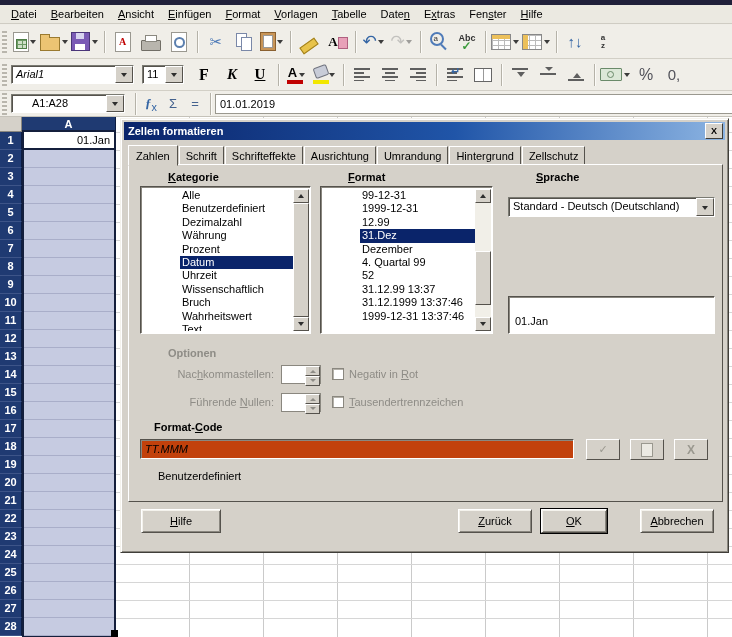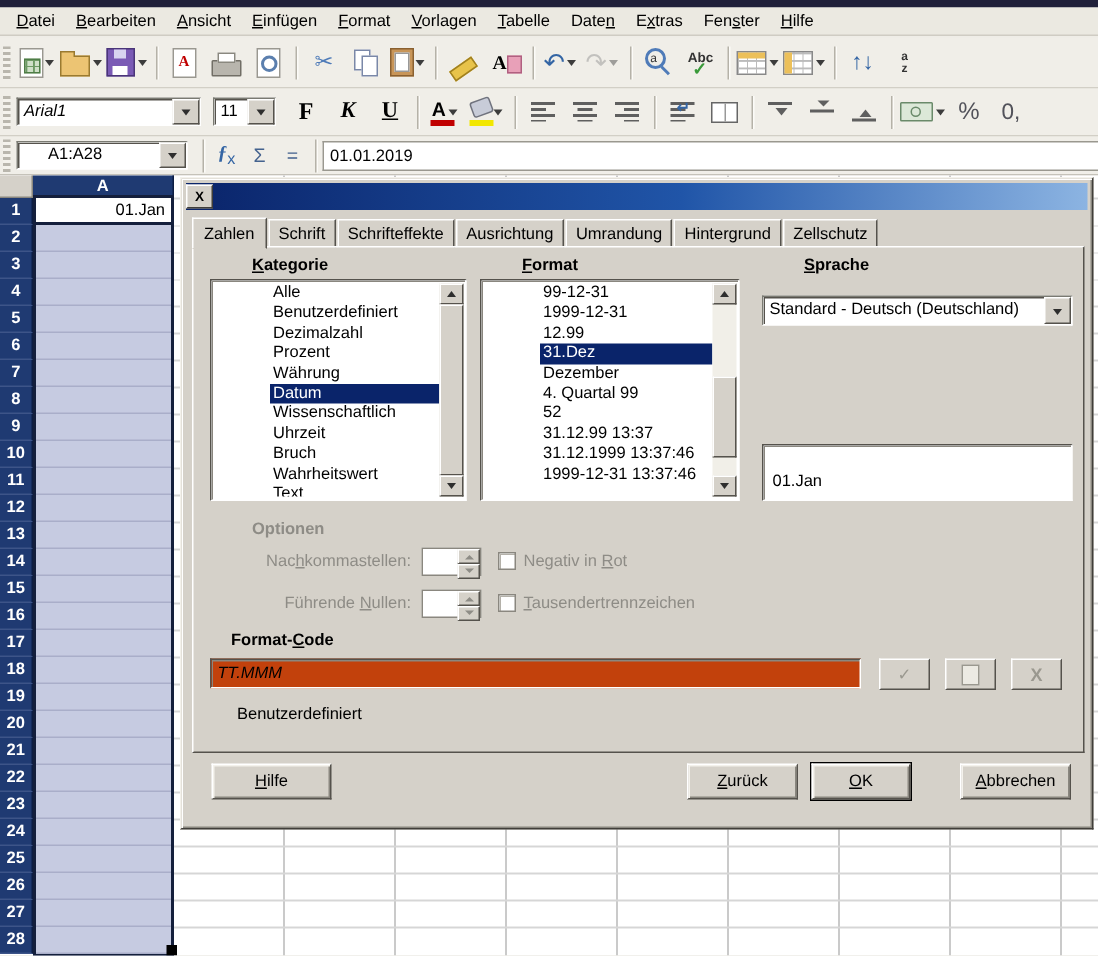--- a/index.html
+++ b/index.html
@@ -480,20 +480,21 @@
       <div class="cell"></div>
       <div class="cell"></div>
       <div class="cell"></div>
       <div class="cell"></div>
       <div class="cell"></div>
     </div>
   <div class="fill-handle"></div>
 
   <div class="dialog">
     <div class="dlg-title">
+      <span class="dlg-title-text">Zellen formatieren</span>
       <span class="dlg-close">
           <span class="x">X</span>
         </span>
     </div>
     <div class="tabs">
         <span class="tab active">Zahlen</span>
         <span class="tab">Schrift</span>
         <span class="tab">Schrifteffekte</span>
         <span class="tab">Ausrichtung</span>
         <span class="tab">Umrandung</span>
@@ -501,25 +502,25 @@
         <span class="tab">Zellschutz</span>
       </div>
     <div class="panel"></div>
 
     <span class="lbl bold" style="left:19px;top:52px;"><u>K</u>ategorie</span>
     <div class="listbox" style="left:19px;top:67px;width:171px;height:148px;">
       <div class="lb-items">
           <div class="lb-item">Alle</div>
           <div class="lb-item">Benutzerdefiniert</div>
           <div class="lb-item">Dezimalzahl</div>
+          <div class="lb-item">Währung</div>
           <div class="lb-item">Prozent</div>
-          <div class="lb-item">Währung</div>
           <div class="lb-item sel">Datum</div>
+          <div class="lb-item">Uhrzeit</div>
           <div class="lb-item">Wissenschaftlich</div>
-          <div class="lb-item">Uhrzeit</div>
           <div class="lb-item">Bruch</div>
           <div class="lb-item">Wahrheitswert</div>
           <div class="lb-item">Text</div>
         </div>
       <div class="sb">
         <span class="sb-btn sb-up">
             <i class="tri-u"></i>
           </span>
         <span class="sb-thumb" style="top:14px;bottom:14px;"></span>
         <span class="sb-btn sb-dn">

